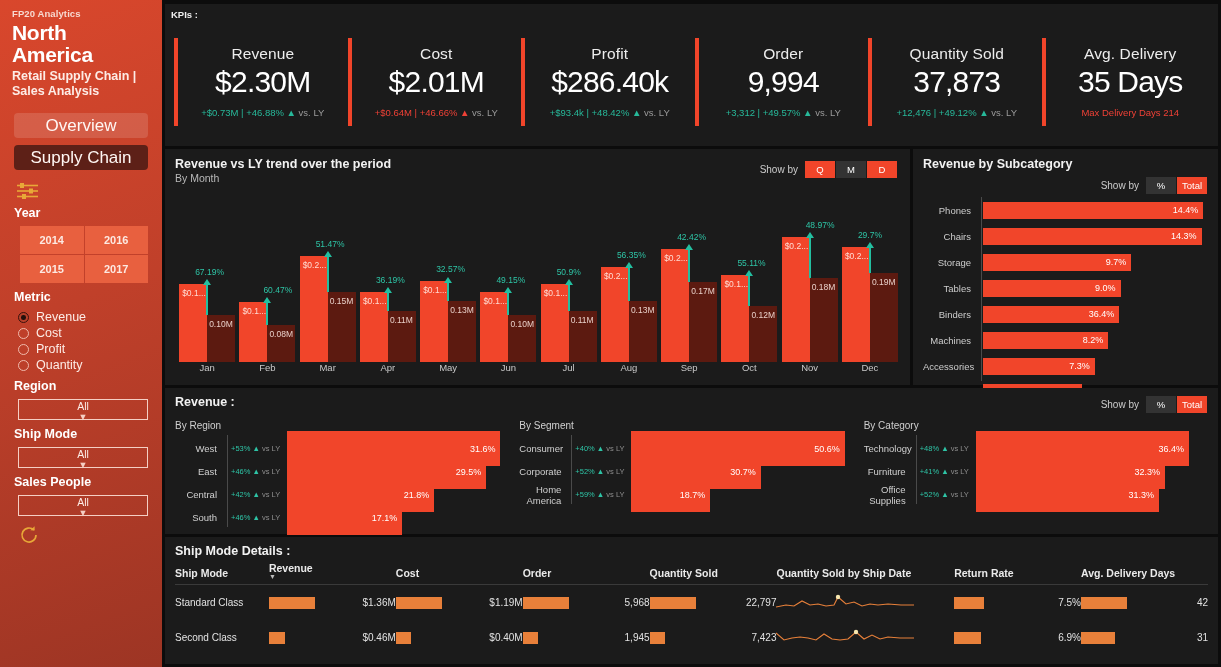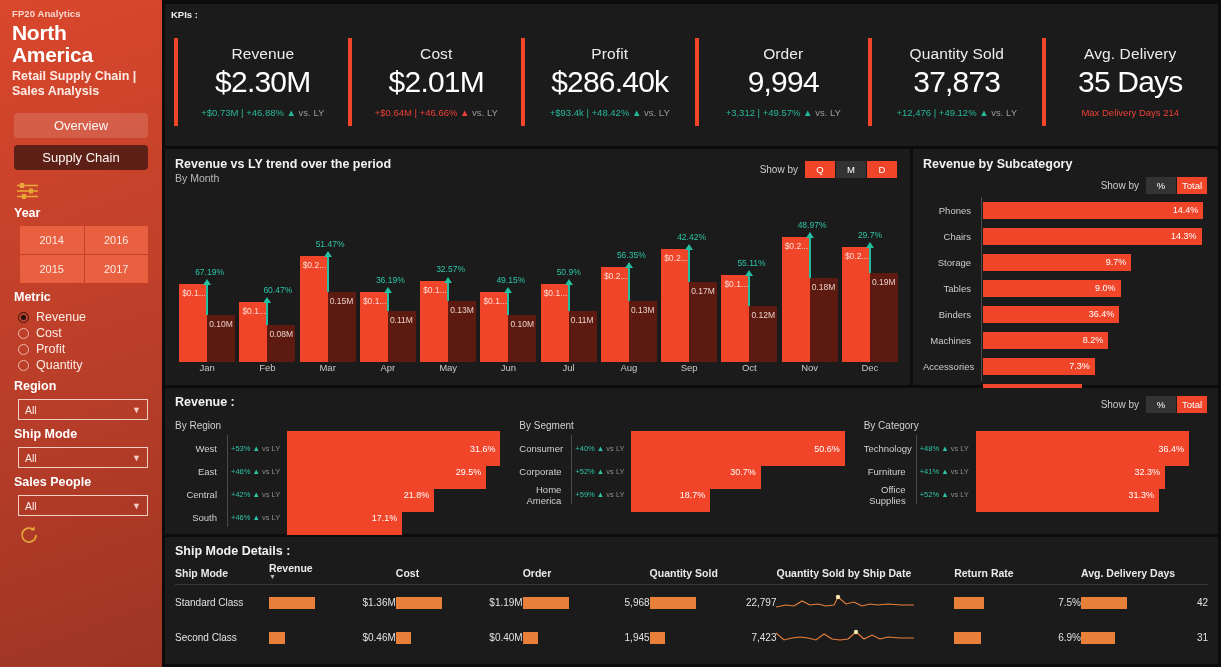--- a/index.html
+++ b/index.html
@@ -18,48 +18,48 @@
     padding: 8px 12px 0 12px;
     position: relative; overflow: hidden;
   }
   .brand-sub { font-size: 9.5px; color: #f7d9d0; font-weight: bold; letter-spacing:.1px; margin-bottom: 3px; }
   .brand-title { font-size: 21px; color: #ffffff; font-weight: bold; line-height: 1.04; letter-spacing: -.3px; }
   .brand-desc { font-size: 12.5px; color: #fdece6; font-weight: bold; line-height: 1.22; margin-top: 3px; }
 
   .nav-btn {
     margin: 0 2px 7px 2px; height: 25px; border-radius: 4px;
     display: flex; align-items: center; justify-content: center;
-    font-size: 13px; color: #fff7f4; cursor: pointer;
+    font-size: 17px; color: #fff7f4; cursor: pointer;
   }
   .nav-btn.overview { background: rgba(255,255,255,.14); margin-top: 14px; }
   .nav-btn.supply  { background: #5d2017; }
 
   .filter-icon { margin: 12px 0 6px 4px; width: 26px; height: 18px; }
   .side-label { font-size: 12.5px; font-weight: bold; color: #ffffff; margin: 7px 0 6px 2px; }
   .side-label.year { margin-top: 2px; }
 
   .year-grid { display: grid; grid-template-columns: 1fr 1fr; gap: 1px; width: 128px; margin-left: 8px; }
   .year-cell {
     background: #e8603f; height: 28px; display: flex; align-items: center; justify-content: center;
-    font-size: 11px; color: #fde9e2; cursor: pointer;
+    font-size: 11px; color: #fde9e2; cursor: pointer; font-weight: bold;
   }
 
   .radio-row { display: flex; align-items: center; gap: 7px; margin: 2px 0 2px 6px; cursor: pointer; }
   .radio-dot { width: 11px; height: 11px; border-radius: 50%; border: 1.3px solid #f0b9ab; flex: 0 0 11px; position: relative; }
   .radio-row.on .radio-dot { border-color:#3a120c; background:#b9402a; }
   .radio-row.on .radio-dot::after {
     content:""; position:absolute; left:2.3px; top:2.3px; width:4.6px; height:4.6px;
     border-radius:50%; background:#24100c;
   }
   .radio-label { font-size: 12.5px; color: #fdece6; }
 
   .dd {
     margin: 0 0 2px 6px; width: 130px; height: 21px; border: 1px solid #f5cfc4;
     display: flex; align-items: center; justify-content: space-between; padding: 0 6px;
-    font-size: 10.5px; color: #fdece6; cursor: pointer;
+    font-size: 10.5px; color: #fdece6; cursor: pointer; flex-direction: column;
   }
   .dd .chev { font-size: 9px; color: #f5cfc4; }
   .refresh { margin: 8px 0 0 6px; cursor: pointer; }
 
   
   .main { flex: 1; height: 667px; background: #0c0c0c; display: flex; flex-direction: column; padding: 4px 3px 3px 3px; gap: 3px; }
 
   .panel { background: #1b1b1b; position: relative; }
   .panel-title { font-size: 12.5px; font-weight: bold; color: #f2f2f2; }
   .panel-sub { font-size: 10.5px; color: #b9b9b9; margin-top: 1px; }
@@ -381,21 +381,21 @@
                   <span class="growth" style="left:16px; bottom:calc(100% + 7px);">55.11%</span>
                   <span class="arrow" style="left:27px; bottom:64.41947565543072%; height:35.580524344569284%;"></span>
                 </div>
                 <div class="bar-ly" style="height:34.4%">
                   <span class="blab">0.12M</span>
                 </div>
               </div>
               <div class="mgroup">
                 <div class="bar-cy" style="height:76.9%">
                   <span class="blab">$0.2...</span>
-                  <span class="growth" style="left:16px; bottom:calc(100% + 7px);">48.97%</span>
+                  <span class="growth" style="left:24px; bottom:calc(100% + 7px);">48.97%</span>
                   <span class="arrow" style="left:27px; bottom:67.23016905071522%; height:32.76983094928478%;"></span>
                 </div>
                 <div class="bar-ly" style="height:51.7%">
                   <span class="blab">0.18M</span>
                 </div>
               </div>
               <div class="mgroup">
                 <div class="bar-cy" style="height:70.6%">
                   <span class="blab">$0.2...</span>
                   <span class="growth" style="left:16px; bottom:calc(100% + 7px);">29.7%</span>

